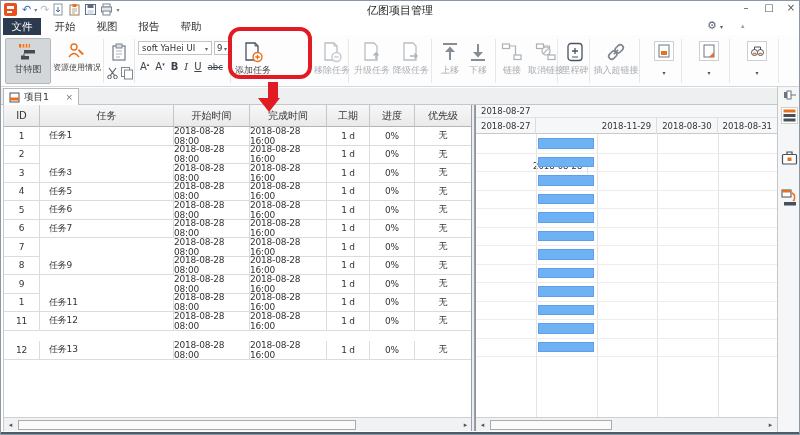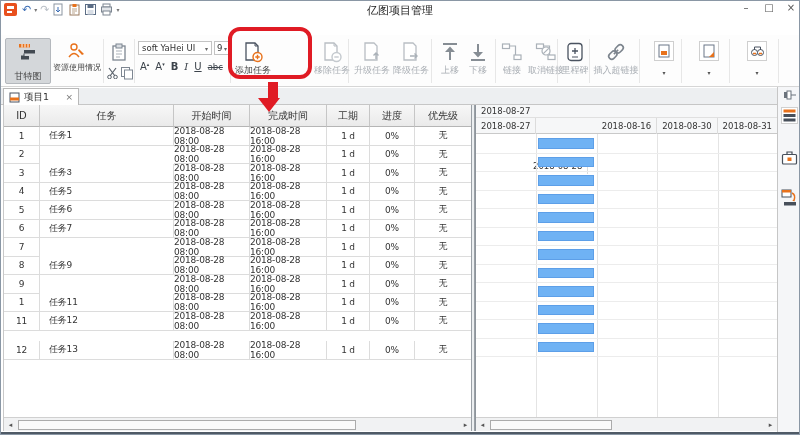--- a/index.html
+++ b/index.html
@@ -108,36 +108,46 @@
           <rect x="3" y="8" width="7" height="4" fill="#fff" stroke="#7d8691"></rect>
         </svg>
       <span class="tinycaret">▾</span>
     </div>
     <div class="apptitle">亿图项目管理</div>
     <span class="wctl" style="left:737px;">–</span>
     <span class="wctl" style="left:760px;">□</span>
     <span class="wctl" style="left:782px;">×</span>
   </div>
 
+  <div class="menubar">
+    <span class="mi file" style="left:2px;width:38px;">文件</span>
+    <span class="mi" style="left:46px;width:36px;">开始</span>
+    <span class="mi" style="left:88px;width:36px;">视图</span>
+    <span class="mi" style="left:130px;width:36px;">报告</span>
+    <span class="mi" style="left:172px;width:36px;">帮助</span>
+    <span class="mset" style="left:706px;">⚙</span>
+    <span class="mset" style="left:719px;font-size:6px;top:5px;">▾</span>
+    <span class="mset" style="left:740px;font-size:7px;top:4px;color:#98a0a9;">▴</span>
+  </div>
 
   <div class="ribbon">
     <div class="vsep" style="left:102px;"></div>
       <div class="vsep" style="left:133px;"></div>
     <div class="vsep" style="left:229px;"></div>
       <div class="vsep" style="left:347px;"></div>
     <div class="vsep" style="left:430px;"></div>
       <div class="vsep" style="left:494px;"></div>
     <div class="vsep" style="left:556px;"></div>
       <div class="vsep" style="left:588px;"></div>
     <div class="vsep" style="left:638px;"></div>
       <div class="vsep" style="left:680px;"></div>
     <div class="vsep" style="left:728px;"></div>
       <div class="vsep" style="left:777px;"></div>
 
-    <div class="tbtn sel" style="left:4px;width:46px;justify-content:space-between;">
+    <div class="tbtn sel" style="left:4px;width:46px;">
       <svg width="22" height="20">
           <rect x="2" y="2" width="11" height="3.5" fill="#e8721c"></rect>
           <path d="M5 2 v3.5 M8 2 v3.5 M11 2 v3.5" stroke="#fff"></path>
           <rect x="7" y="8" width="11" height="3.5" fill="#434a52"></rect>
           <rect x="4" y="14" width="8" height="3.5" fill="#434a52"></rect>
           <path d="M7 11.5 v2.5 h-3" stroke="#434a52" fill="none"></path>
         </svg>
       <span class="lbl">甘特图</span>
     </div>
     <div class="tbtn" style="left:50px;width:52px;">
@@ -435,21 +445,21 @@
     </div>
   </div>
 
   <div class="splitter"></div>
 
   <div class="gantt-panel">
     <div class="gweek">2018-08-27</div>
     <div class="gdays" id="gdays">
         <div class="gday" style="left: 0px; width: 60.4px;">2018-08-27</div>
         <div class="gday" style="left: 52px; width: 60.4px; margin-top: 40px;">2018-08-28</div>
-        <div class="gday" style="left: 120.8px; width: 60.4px;">2018-08-16</div>
+        <div class="gday" style="left: 120.8px; width: 60.4px;">2018-11-29</div>
         <div class="gday" style="left: 181.2px; width: 60.4px;">2018-08-30</div>
         <div class="gday" style="left: 241.6px; width: 60.4px;">2018-08-31</div>
       </div>
     <div class="gbody" id="gbody">
         <div class="gvline" style="left: 60.4px;"></div>
         <div class="gvline" style="left: 120.8px;"></div>
         <div class="gvline" style="left: 181.2px;"></div>
         <div class="gvline" style="left: 241.6px;"></div>
         <div class="ghline" style="top: 18.5px;"></div>
         <div class="ghline" style="top: 37px;"></div>

